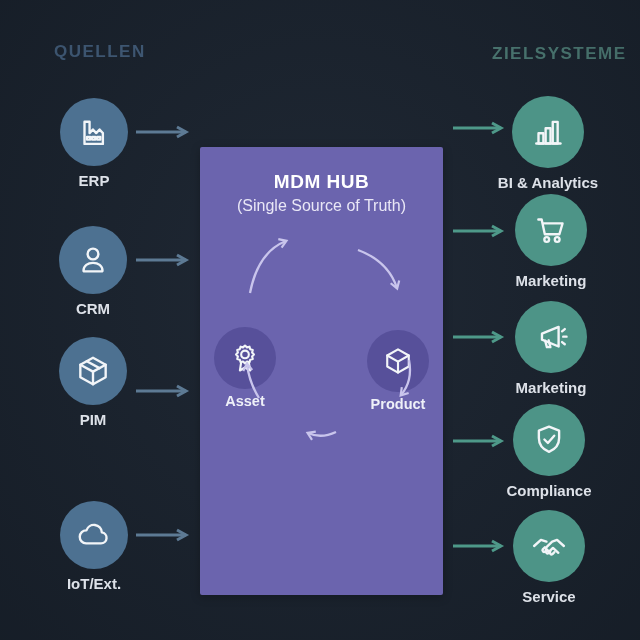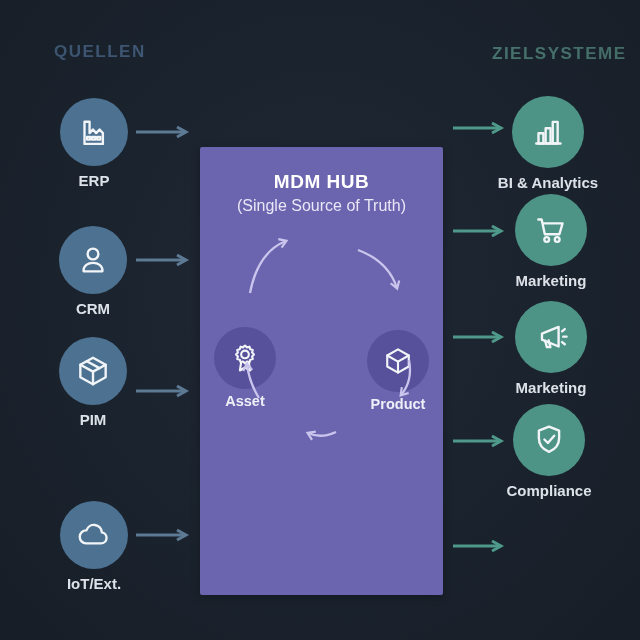--- a/index.html
+++ b/index.html
@@ -187,14 +187,26 @@
   <div class="node tgt" style="left:479px;top:404px;width:140px">
     <div class="circle">
       <svg viewBox="0 0 24 24" class="ic">
         <path d="M12 3.6 l6.4 2.5 v4.7 c0 4.3-2.6 7.2-6.4 8.7 c-3.8-1.5-6.4-4.4-6.4-8.7 V6.1 Z"></path>
         <path d="M9.1 11.7 l2.2 2.2 4-4.6"></path>
       </svg>
     </div>
     <div class="label">Compliance</div>
   </div>
 
+  <div class="node tgt" style="left:479px;top:510px;width:140px">
+    <div class="circle">
+      <svg viewBox="0 0 24 24" class="ic">
+        <path d="M2.6 12 l4.3-3.9 3.5 1.1"></path>
+        <path d="M21.4 12 l-4.3-3.9 -3.1 1.1 -3.4 3.3 a1.6 1.6 0 0 0 2.3 2.3 l1.6-1.6 3.4 3.1"></path>
+        <path d="M9.4 12.8 l-1.3 1.3 a1 1 0 0 0 1.4 1.4 l0.4-0.4"></path>
+        <path d="M11 14.4 l-0.7 0.7 a1 1 0 0 0 1.4 1.4 l0.7-0.7"></path>
+        <path d="M12.8 15.7 a1 1 0 0 0 1.4 1.4 l1.2-1.2"></path>
+      </svg>
+    </div>
+    <div class="label">Service</div>
+  </div>
 
 </div>
 
 </body></html>

